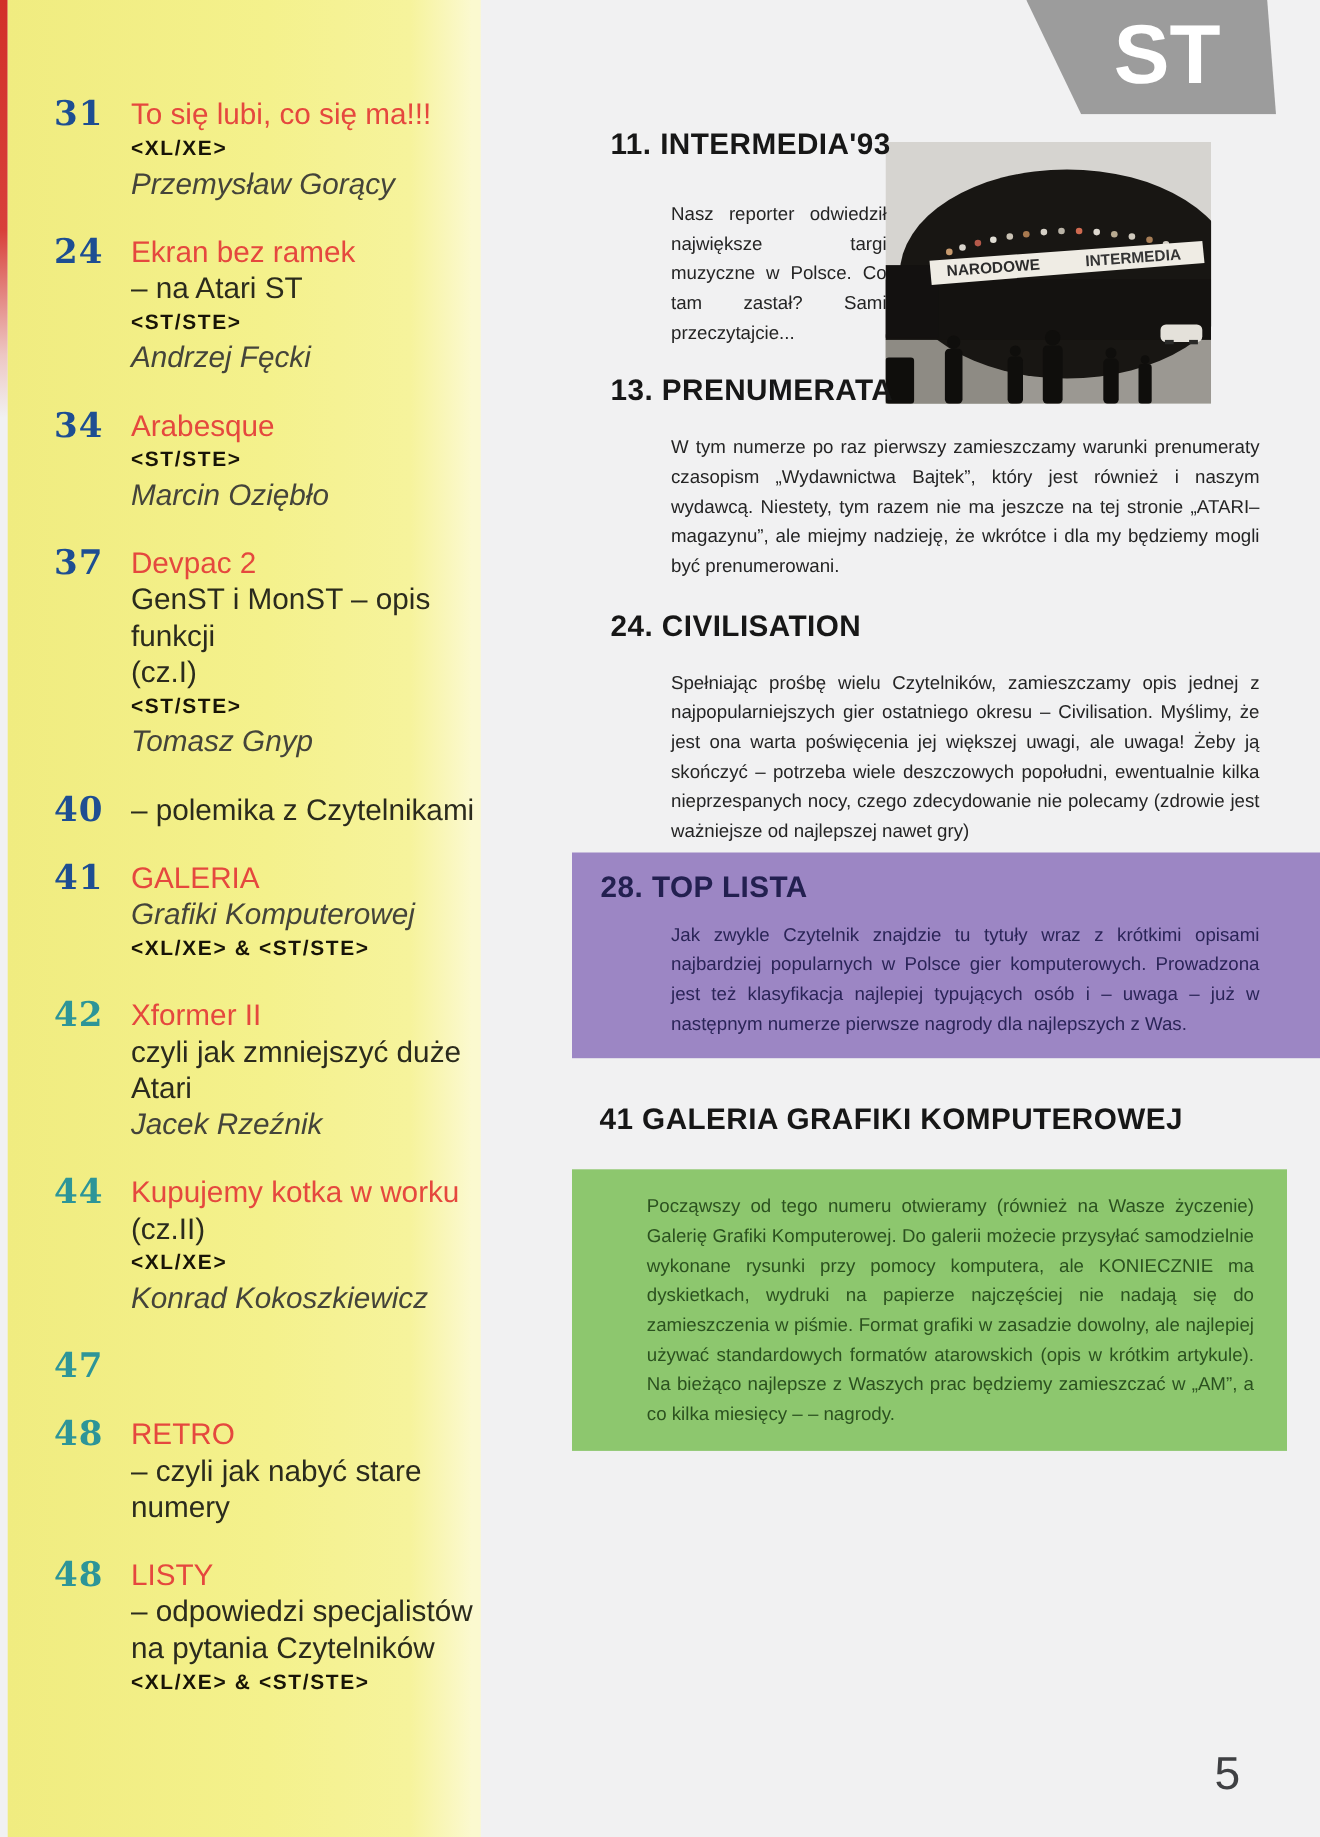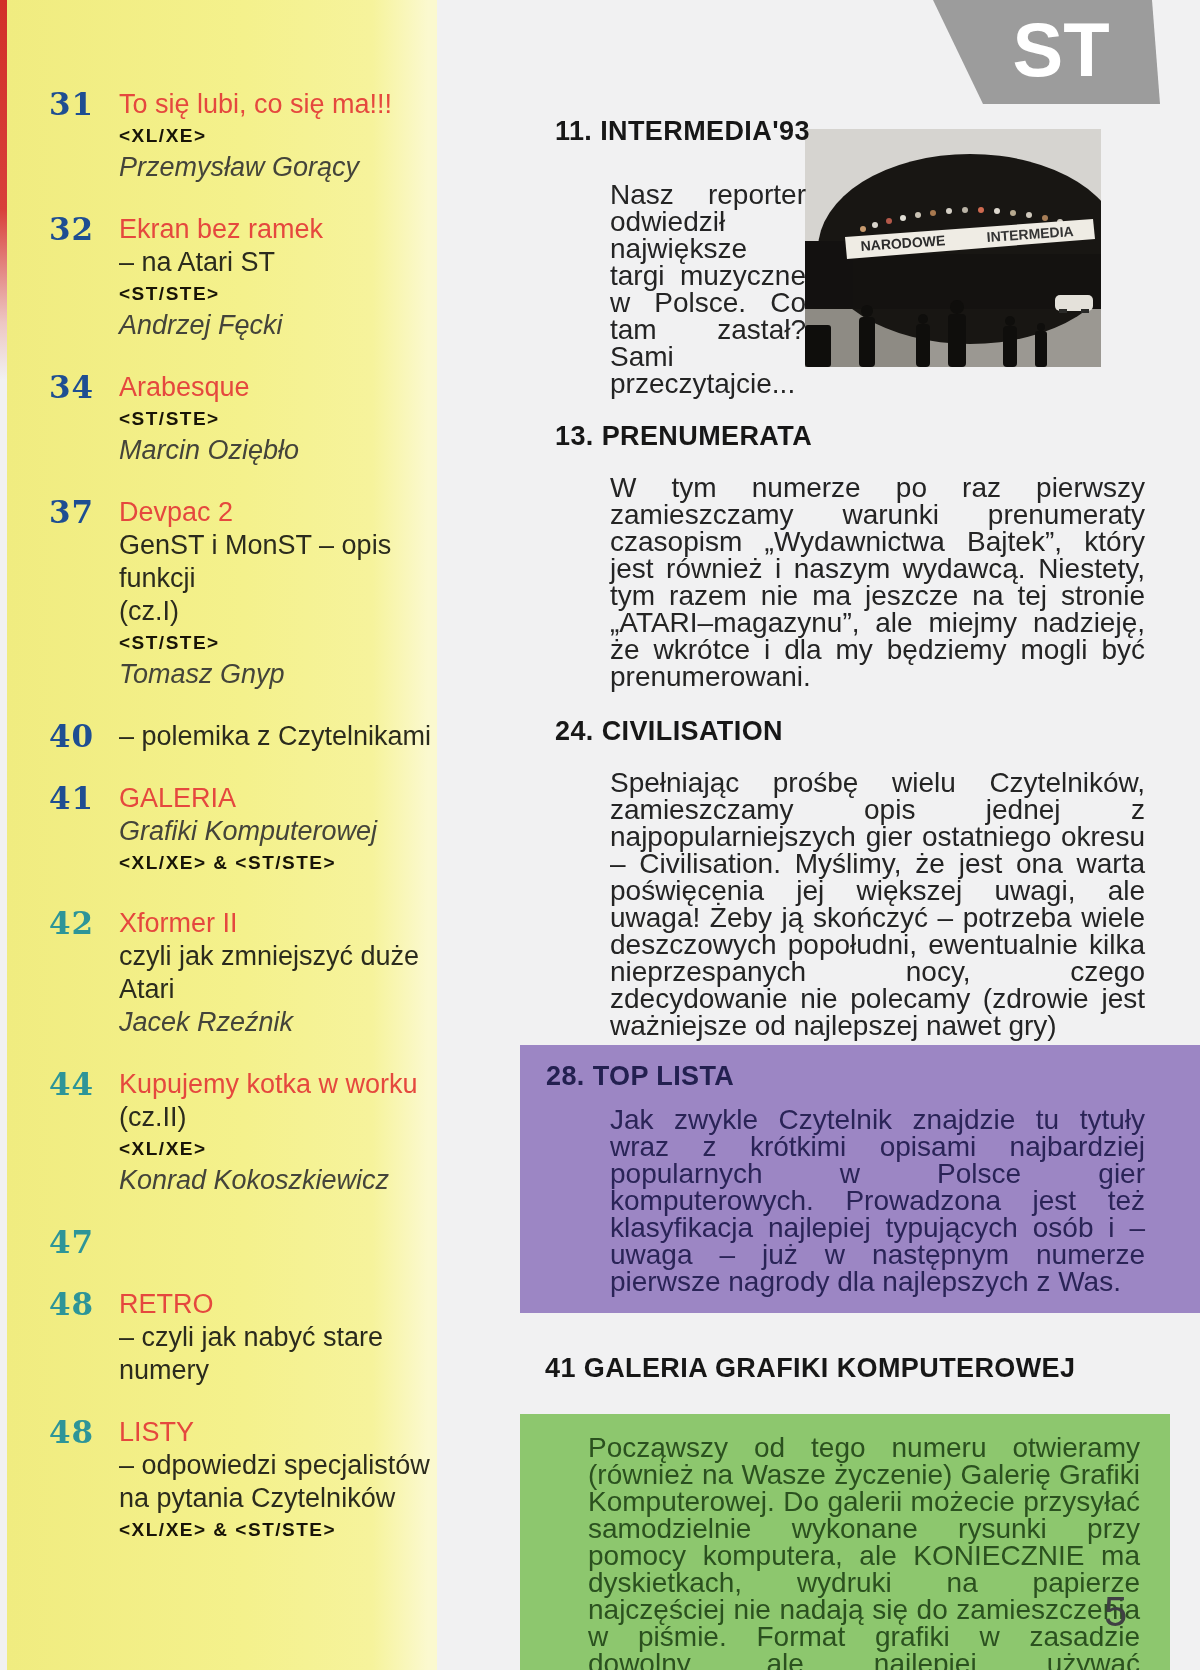--- a/index.html
+++ b/index.html
@@ -47,21 +47,21 @@
   
   .main{position:absolute;left:555px;top:0;width:645px;}
   .sec-heading{
     font-size:27px;font-weight:bold;color:#171717;letter-spacing:.4px;
   }
   .h-intermedia{margin-top:116px;}
   .h-prenumerata{margin-top:24px;}
   .h-civilisation{margin-top:26px;}
   .h-galeria{margin-top:40px;margin-left:-10px;}
   .para{
-    font-size:28px;line-height:27px;color:#242424;
+    font-size:17px;line-height:27px;color:#242424;
     text-align:justify;margin-left:55px;width:535px;margin-top:22px;
   }
   .para-narrow{width:196px;margin-top:34px;}
   
   .photo{position:absolute;left:805px;top:129px;width:296px;height:238px;}
   
   .block{box-sizing:border-box;margin-left:-35px;}
   .block-toplista{
     width:764px;margin-top:6px;padding:16px 28px 18px 26px;
   }
@@ -88,21 +88,21 @@
   <div class="toc-entry">
     <div class="toc-num" style="color: rgb(30, 78, 146);">31</div>
     <div class="toc-body">
       <div class="toc-title">To się lubi, co się ma!!!</div>
     <div class="line-tag">&lt;XL/XE&gt;</div>
         <div class="line-author">Przemysław Gorący</div>
       </div>
   </div>
 
   <div class="toc-entry">
-    <div class="toc-num" style="color: rgb(30, 78, 146);">32</div>
+    <div class="toc-num" style="color: rgb(30, 78, 146);">24</div>
     <div class="toc-body">
       <div class="toc-title">Ekran bez ramek</div>
     <div class="line-desc">– na Atari ST</div>
         <div class="line-tag">&lt;ST/STE&gt;</div>
         <div class="line-author">Andrzej Fęcki</div>
       </div>
   </div>
 
   <div class="toc-entry">
     <div class="toc-num" style="color: rgb(30, 78, 146);">34</div>

